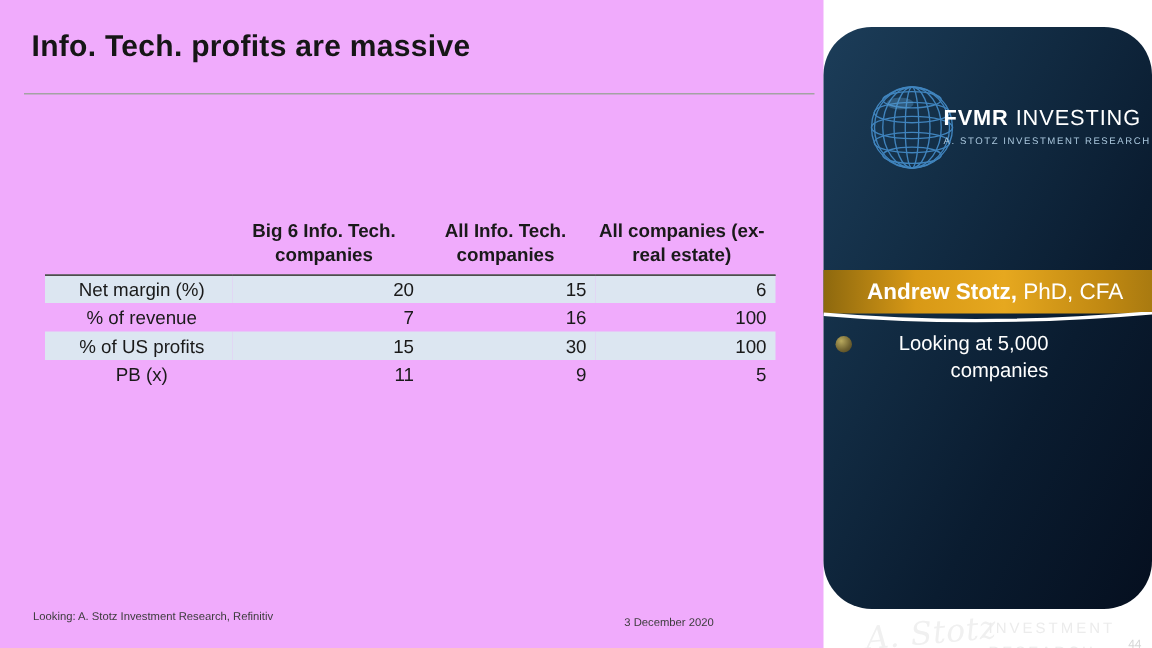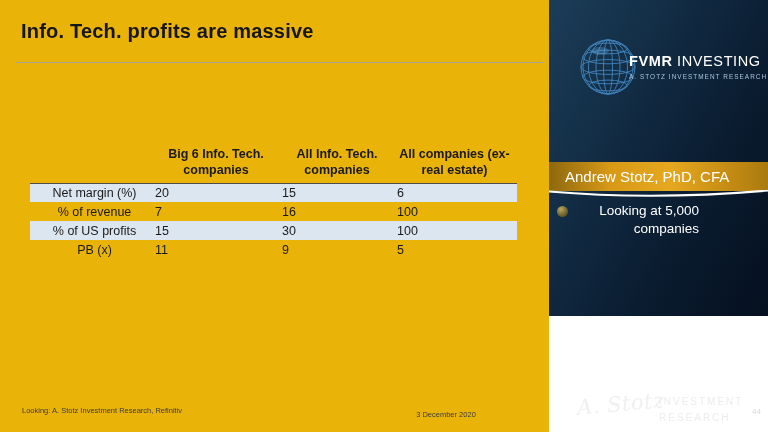--- a/index.html
+++ b/index.html
@@ -2,63 +2,64 @@
 <html><head>
 <meta charset="utf-8">
 <style>
   * { margin:0; padding:0; box-sizing:border-box; }
   html,body { background:#888; }
   .slide {
     position:relative; width:768px; height:432px; background:#ffffff;
     font-family:"Liberation Sans", sans-serif; overflow:hidden; margin:0 auto;
   }
   
-  .main { position:absolute; left:0; top:0; width:549px; height:432px; background:#eab308; }
+  .main { position:absolute; left:0; top:0; width:549px; height:432px; background:#f0abfc; }
   .title {
     position:absolute; left:21px; top:20px; font-size:20px; font-weight:bold;
     color:#161616; letter-spacing:0.2px;
   }
   .title-rule { position:absolute; left:16px; top:62px; width:527px; height:1px; background:#a3a3a3; }
 
   table.metrics { position:absolute; left:30px; top:146px; width:487px; border-collapse:collapse; table-layout:fixed; }
   table.metrics col.c-label { width:125px; }
   table.metrics col.c-1 { width:127px; }
   table.metrics col.c-2 { width:115px; }
   table.metrics col.c-3 { width:120px; }
   table.metrics th {
     font-size:12.5px; font-weight:bold; color:#1a1a1a; text-align:center;
     vertical-align:bottom; line-height:1.3; padding:0 5px 4px 0;
   }
   table.metrics thead tr { border-bottom:1.5px solid #4d4d4d; }
   table.metrics td {
-    font-size:12.5px; color:#1a1a1a; height:19px; padding:0 6px 0 0;
+    font-size:12.5px; color:#1a1a1a; height:19px; text-align:right; padding:0 6px 0 0;
   }
   table.metrics td.lbl { text-align:center; padding:0 0 0 4px; }
   table.metrics tbody tr:nth-child(odd) { background:#dce6f1; }
 
   .sources { position:absolute; left:22px; top:406px; font-size:7.5px; color:#3c3c3c; }
   .date { position:absolute; left:390px; top:410px; width:112px; text-align:center; font-size:7.5px; color:#3c3c3c; }
 
   
   .sidebar {
-    position:absolute; left:549px; top:0; width:219px; height:316px;
+    position:absolute; left:549px; top:18px; width:219px; height:388px;
     background:linear-gradient(118deg, #1c3d59 0%, #132e46 30%, #0a1c30 65%, #050f1f 100%);
+    border-radius:32px;
   }
   .globe { position:absolute; left:25px; top:33px; width:68px; height:68px; }
   .brand { position:absolute; left:80px; top:53px; }
   .brand-name { font-size:14.5px; color:#ffffff; letter-spacing:0.6px; white-space:nowrap; }
   .brand-name .abbr { font-weight:bold; }
   .brand-sub { margin-top:4px; font-size:6.4px; letter-spacing:1.05px; color:#a9c6dc; white-space:nowrap; }
 
   .banner {
     position:absolute; left:0; top:162px; width:219px; height:29px;
     background:linear-gradient(90deg,#8d680e 0%,#d89916 28%,#e6a81f 55%,#c18912 85%,#a97a10 100%);
     color:#fff; font-size:15px; line-height:29px; padding-left:16px; white-space:nowrap;
   }
-  .banner .bold { font-weight:normal; }
+  .banner .bold { font-weight:bold;margin-left:13px; }
   .swoosh { position:absolute; left:0; top:190px; width:219px; height:11px; display:block; }
 
   .bullet-item { position:absolute; left:8px; top:202px; width:170px; display:flex; }
   .bullet-dot {
     flex:none; width:11px; height:11px; border-radius:50%; margin:4px 6px 0 0;
     background:radial-gradient(circle at 35% 30%, #b8a95e, #6e6130 60%, #453c1c 100%);
   }
   .bullet-text { color:#ffffff; font-size:13.5px; line-height:1.35; width:125px;text-align:right; }
 
   .bottom-logo { position:absolute; left:0; top:390px; width:219px; height:36px; color:#e9e9e9; }

